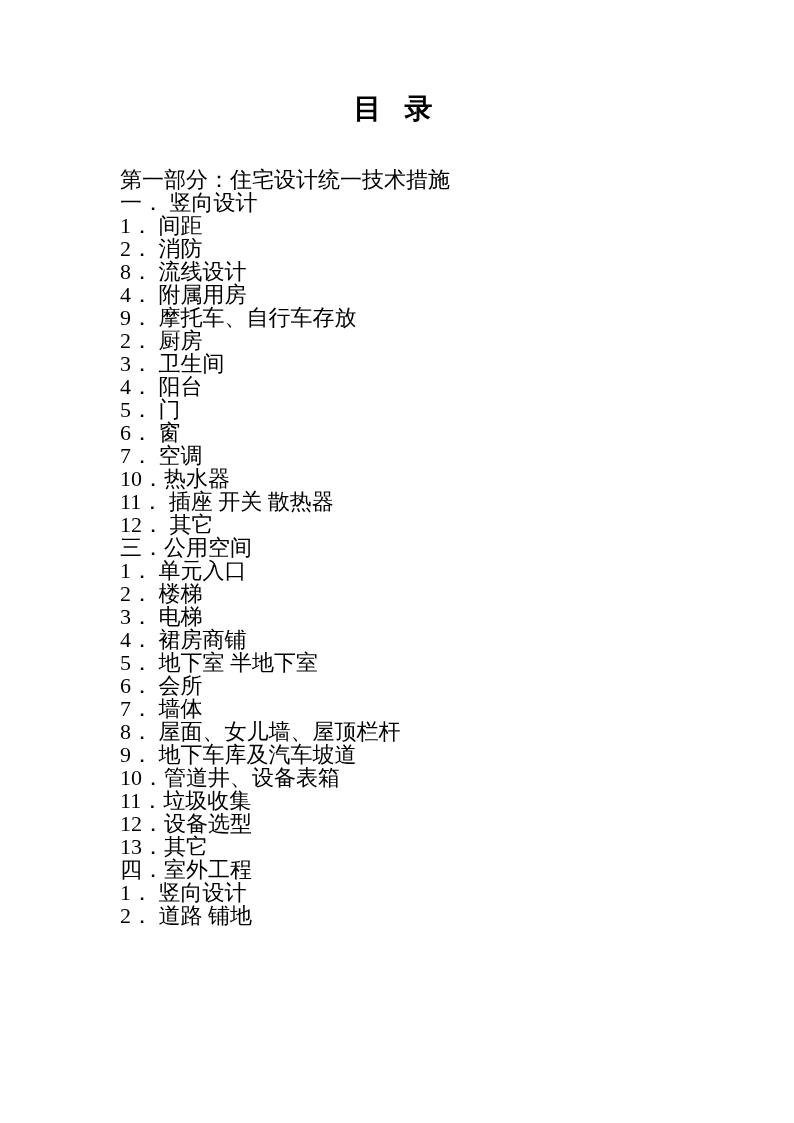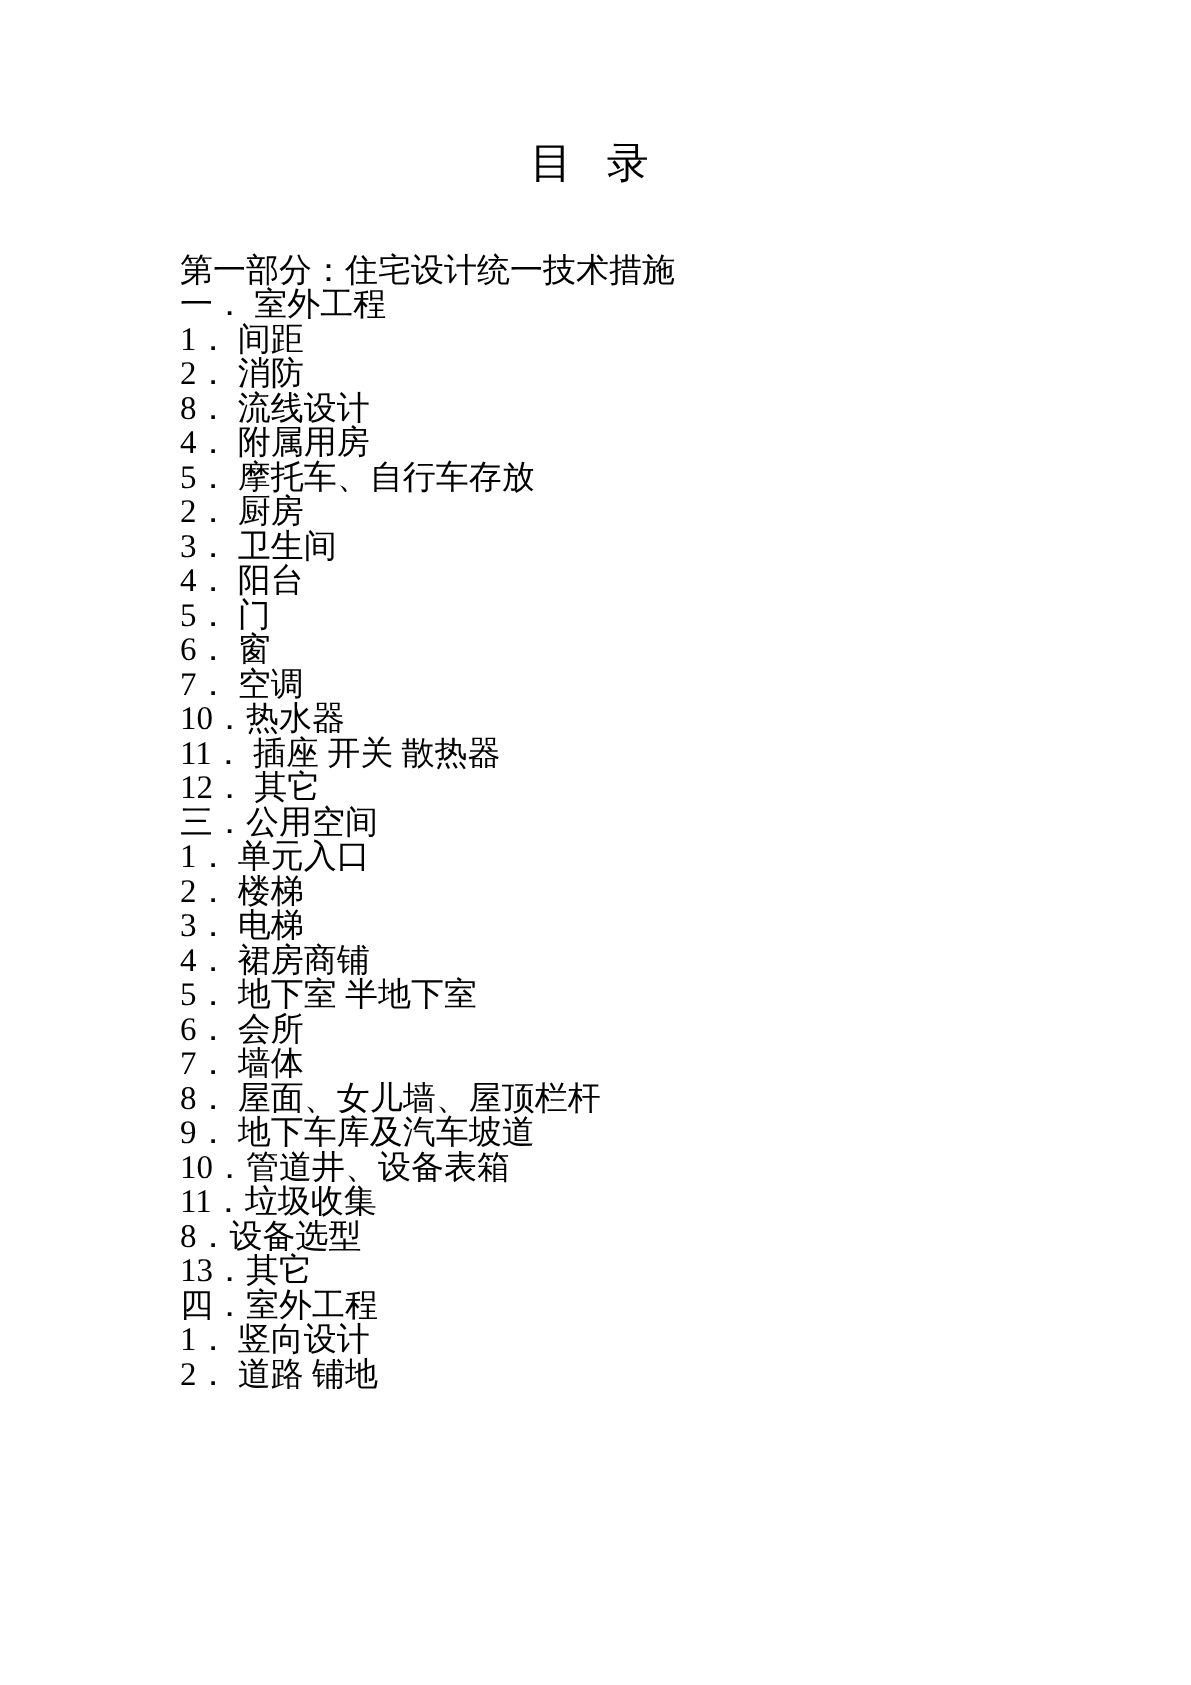--- a/index.html
+++ b/index.html
@@ -11,42 +11,42 @@
       width: 794px;
       height: 1123px;
       background: #ffffff;
       font-family: "SimSun", "宋体", serif;
       color: #000000;
       padding: 90px 120px 60px 120px;
     }
     .title {
       text-align: center;
       font-size: 28px;
-      font-weight: normal;
+      font-weight: bold;
       letter-spacing: 8px;
       margin-bottom: 40px;
     }
     .toc-line {
       font-size: 22px;
       line-height: 23px;
       white-space: pre;
     }
   </style>
 </head>
 <body>
 
 <div class="title">目 录</div>
 <div id="toc-container">
     <div class="toc-line">第一部分：住宅设计统一技术措施</div>
-    <div class="toc-line">一． 室外工程</div>
+    <div class="toc-line">一． 竖向设计</div>
     <div class="toc-line">1． 间距</div>
     <div class="toc-line">2． 消防</div>
     <div class="toc-line">8． 流线设计</div>
     <div class="toc-line">4． 附属用房</div>
-    <div class="toc-line">5． 摩托车、自行车存放</div>
+    <div class="toc-line">9． 摩托车、自行车存放</div>
     <div class="toc-line">2． 厨房</div>
     <div class="toc-line">3． 卫生间</div>
     <div class="toc-line">4． 阳台</div>
     <div class="toc-line">5． 门</div>
     <div class="toc-line">6． 窗</div>
     <div class="toc-line">7． 空调</div>
     <div class="toc-line">10．热水器</div>
     <div class="toc-line">11． 插座 开关 散热器</div>
     <div class="toc-line">12． 其它</div>
     <div class="toc-line">三．公用空间</div>
@@ -54,18 +54,18 @@
     <div class="toc-line">2． 楼梯</div>
     <div class="toc-line">3． 电梯</div>
     <div class="toc-line">4． 裙房商铺</div>
     <div class="toc-line">5． 地下室 半地下室</div>
     <div class="toc-line">6． 会所</div>
     <div class="toc-line">7． 墙体</div>
     <div class="toc-line">8． 屋面、女儿墙、屋顶栏杆</div>
     <div class="toc-line">9． 地下车库及汽车坡道</div>
     <div class="toc-line">10．管道井、设备表箱</div>
     <div class="toc-line">11．垃圾收集</div>
-    <div class="toc-line">8．设备选型</div>
+    <div class="toc-line">12．设备选型</div>
     <div class="toc-line">13．其它</div>
     <div class="toc-line">四．室外工程</div>
     <div class="toc-line">1． 竖向设计</div>
     <div class="toc-line">2． 道路 铺地</div>
   </div>
 
 </body></html>

